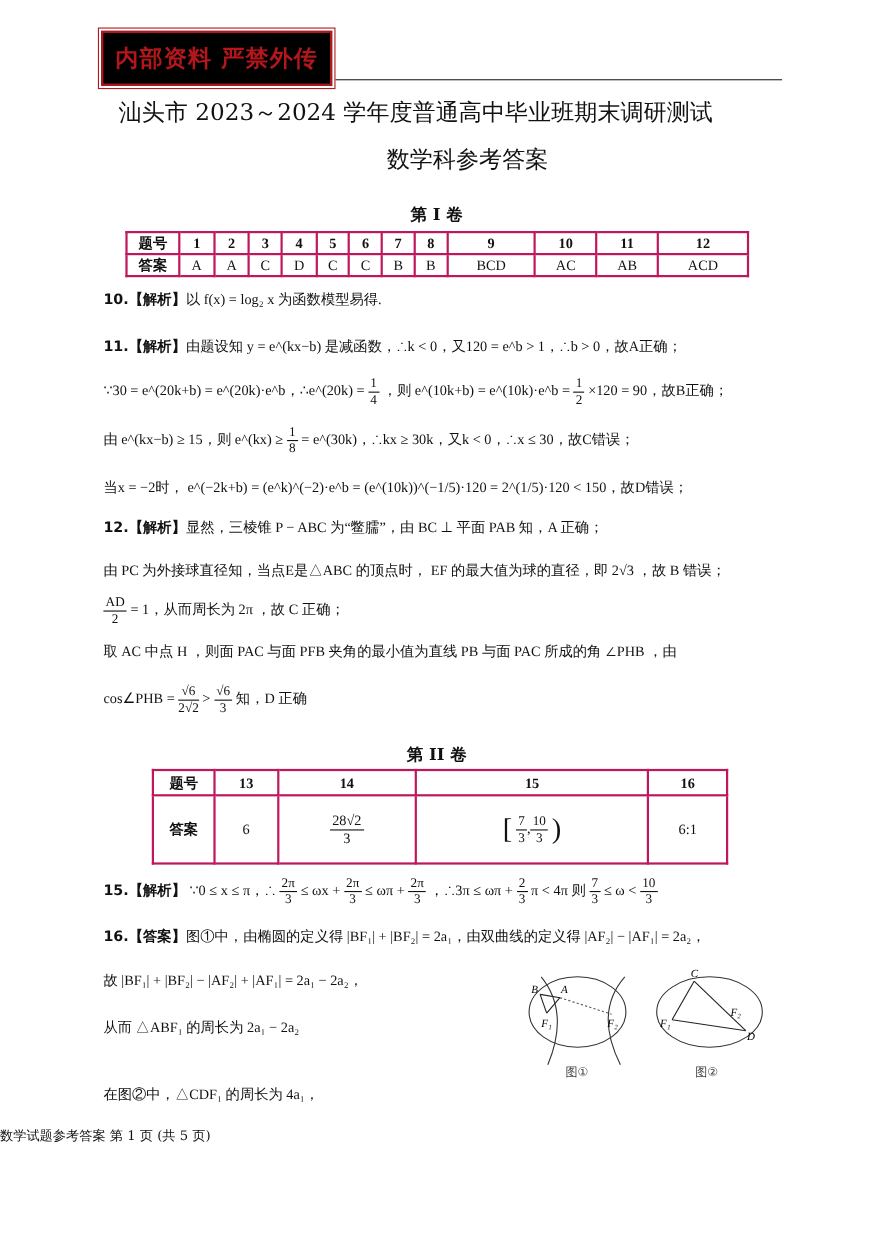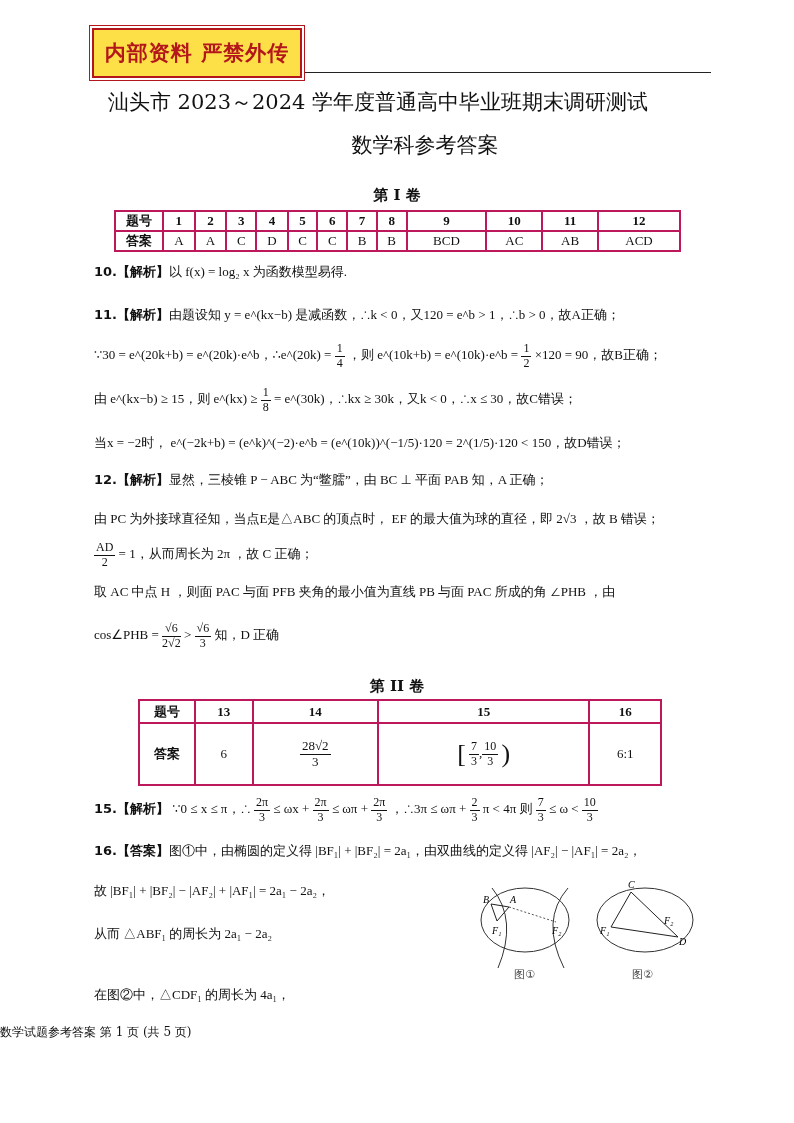--- a/index.html
+++ b/index.html
@@ -4,21 +4,21 @@
 <style>
   * { box-sizing: border-box; margin: 0; padding: 0; }
   html, body { width: 794px; height: 1123px; background: #ffffff; }
   body { position: relative; font-family: "DejaVu Serif", "Liberation Serif", serif; color: #111; overflow: hidden; }
   .abs { position: absolute; }
   .stamp {
     left: 92px; top: 28px; width: 210px; height: 50px;
     border: 2px solid #b3161b; outline: 1px solid #b3161b; outline-offset: 2px;
     color: #b3161b; font-family: "DejaVu Sans", sans-serif; font-weight: bold;
     font-size: 21px; line-height: 46px; text-align: center; letter-spacing: 1px;
-    background: #fde047;
+    background: #000000;
   }
   .topline { left: 305px; top: 72px; width: 406px; height: 0; border-top: 1.5px solid #222; }
   .title1 { left: 0; top: 88px; width: 756px; text-align: center; font-size: 21px; font-family: "DejaVu Serif", serif; }
   .title2 { left: 0; top: 131px; width: 794px; text-align: center; font-size: 21px; margin-left: 28px; }
   .sec { left: 0; width: 794px; text-align: center; font-size: 15px; font-weight: bold; }
   table { border-collapse: collapse; font-family: "Liberation Serif", serif; }
   td { border: 2px solid #be185d; text-align: center; font-size: 13px; }
   .t1 { left: 114px; top: 210px; width: 567px; }
   .t1 td { height: 20px; }
   .t1 tr:first-child td { font-weight: bold; }

